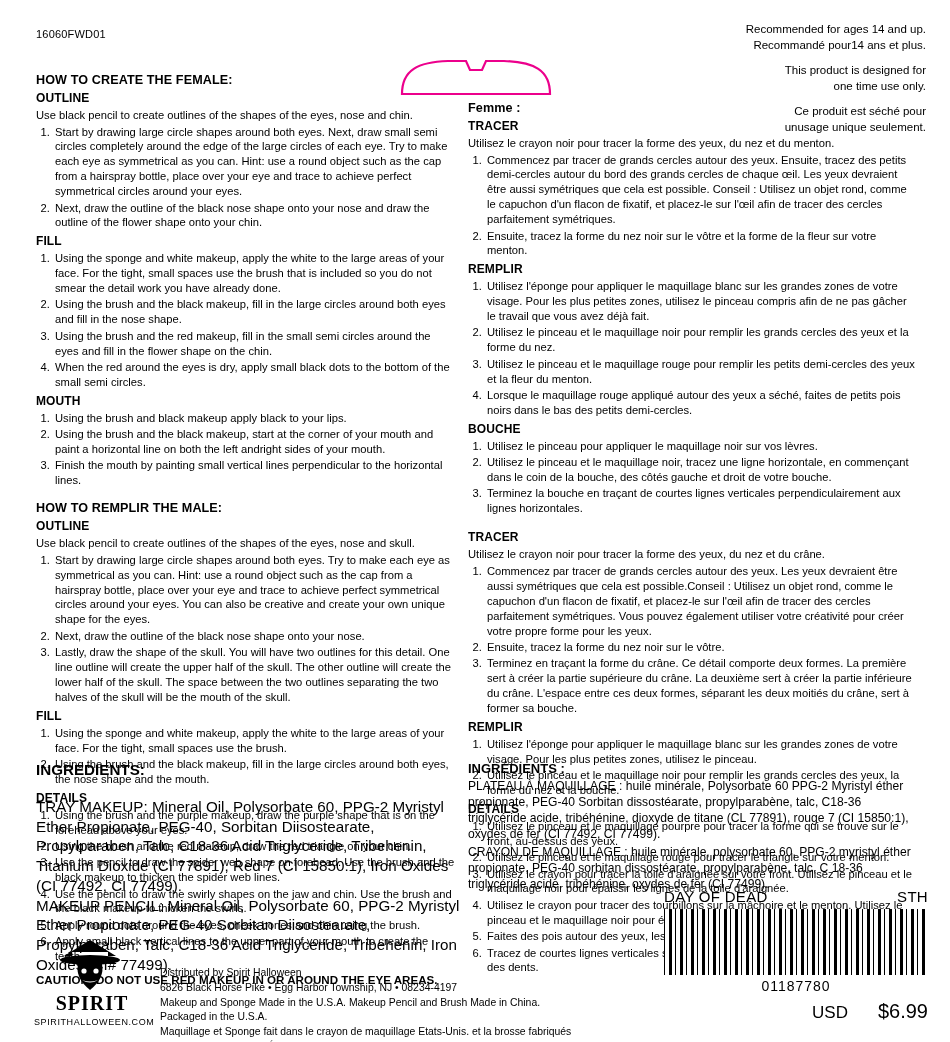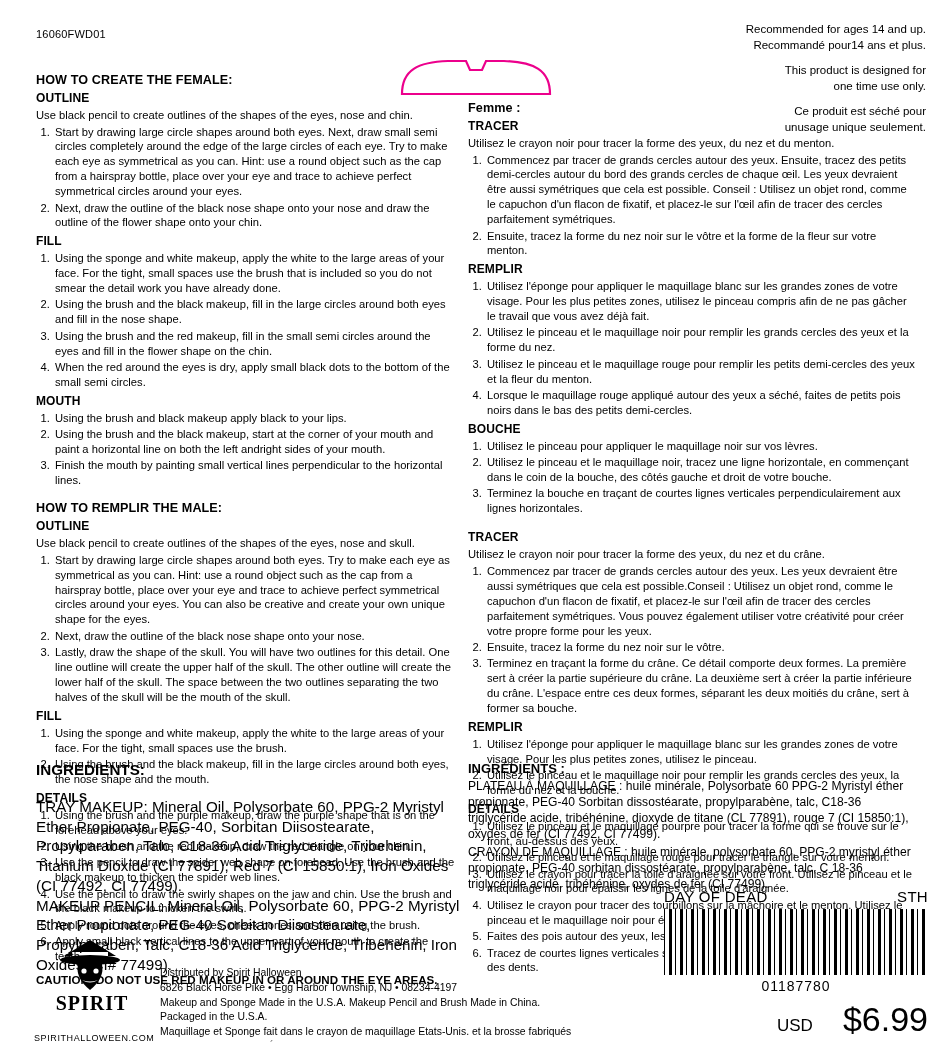--- a/index.html
+++ b/index.html
@@ -138,21 +138,21 @@
   .logo .word {
     font-family: "Liberation Serif", serif;
     font-weight: bold;
     font-size: 20px;
     letter-spacing: 1px;
     margin-top: -4px;
   }
   .logo .site {
     font-size: 9px;
     letter-spacing: 0.6px;
-    margin-top: 18px;
+    margin-top: 2px;
   }
 
   .distrib {
     position: absolute;
     left: 160px;
     top: 966px;
     width: 420px;
     font-size: 10.4px;
     line-height: 1.42;
   }
@@ -194,21 +194,21 @@
   }
   .price-row {
     display: flex;
     align-items: baseline;
     justify-content: flex-end;
     gap: 30px;
     margin-top: 6px;
     width: 264px;
   }
   .price-cur { font-size: 17px; }
-  .price-val { font-size: 34px; }
+  .price-val { font-size: 20px; }
 </style>
 </head>
 <body>
 
 <div class="page">
 
   <div class="sku">16060FWD01</div>
 
   <div class="topright">
     <div class="blk">

